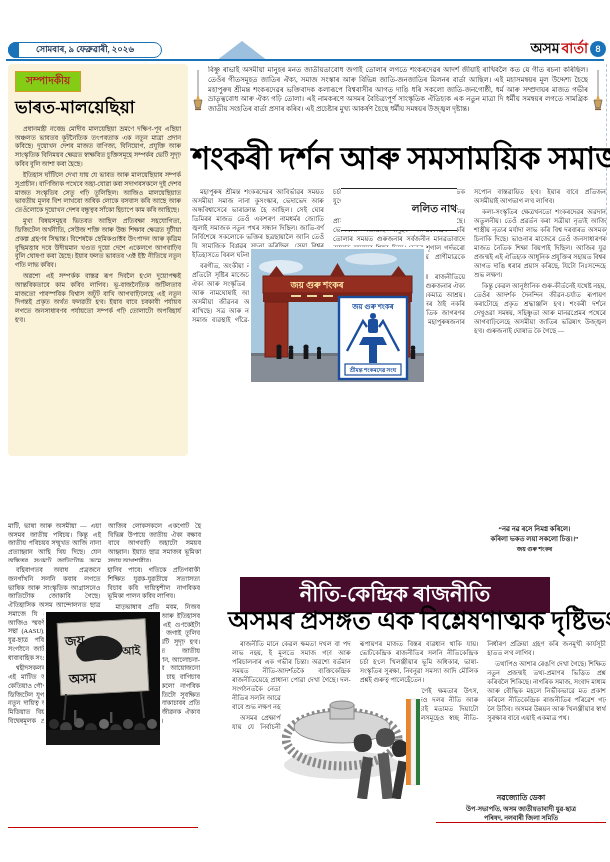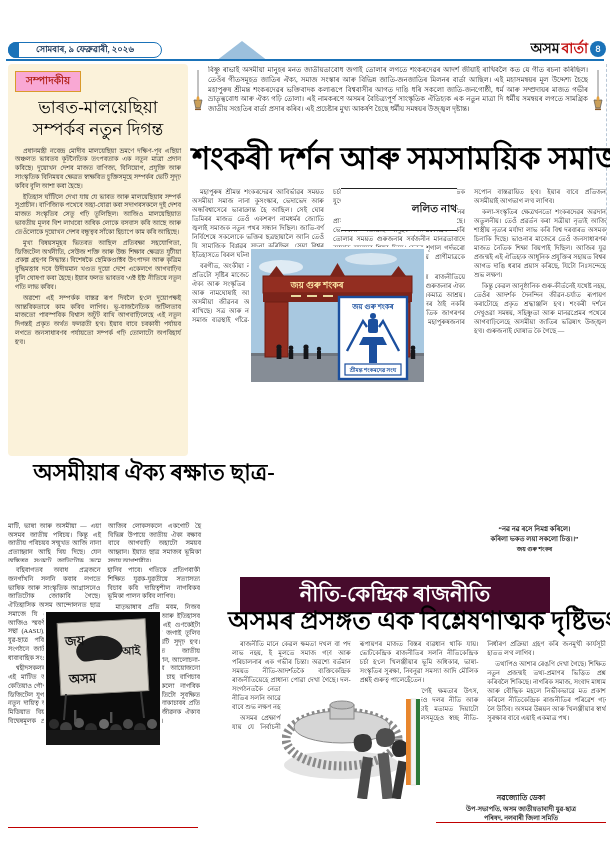--- a/index.html
+++ b/index.html
@@ -23,23 +23,23 @@
               font-weight:bold; display:flex; align-items:center; justify-content:center; }
   #masthead { left:498px; top:40px; width:108px; height:18px; display:flex; align-items:center;
               justify-content:flex-end; gap:2px; font-weight:bold; font-size:14px; }
   .m1 { color:#111; } .m2 { color:#c41111; }
   .m-circle { width:16px; height:16px; border-radius:50%; background:#1a72b8; color:#fff;
               font-size:10px; font-weight:bold; display:flex; align-items:center; justify-content:center; }
 
   
   #editorial { left:8px; top:64px; width:180px; height:392px; background:#fbf2da;
                border-radius:4px; padding:6px 7px; overflow:hidden; }
-  .ed-label { display:inline-block; background:#f9a8d4; border:1px solid #d99a2b;
+  .ed-label { display:inline-block; background:#84cc16; border:1px solid #d99a2b;
               color:#b3261e; font-weight:bold; font-size:10.5px; padding:1px 10px; }
-  .ed-headline { text-align:center; font-size:17px; line-height:1.28; font-weight:normal;
+  .ed-headline { text-align:left; font-size:17px; line-height:1.28; font-weight:bold;
                  color:#000; margin:5px 0 6px; }
   .bodytext p { font-size:6.4px; line-height:1.38; text-align:justify; text-indent:8px; margin-bottom:2px; }
 
   
   #main-intro { left:208px; top:66px; width:380px; height:66px; overflow:hidden;
                 font-size:7px; line-height:1.4; text-align:justify; color:#111; }
   #lamp-left { left:192px; top:70px; } #lamp-right { left:592px; top:70px; }
   #page-edge { left:606px; top:64px; height:176px; border-left:1px dashed #b9c7d6; }
   #main-headline { left:192px; top:134px; width:414px; font-size:31px;
                    font-weight:bold; color:#000; white-space:nowrap; }
@@ -100,21 +100,20 @@
   <span class="m1">অসম</span>
   <span class="m2">বাৰ্তা</span>
   <span class="m-circle">৪</span>
 </div>
 <div class="abs" id="hdr-rule"></div>
 
 <section class="abs" id="editorial">
   <div class="ed-label">সম্পাদকীয়</div>
   <h2 class="ed-headline">
     <span style="display:block">ভাৰত-মালয়েছিয়া</span>
-    <span style="display:block">সম্পৰ্কৰ নতুন দিগন্ত</span>
   </h2>
   <div class="bodytext">
     <p>প্ৰধানমন্ত্ৰী নৰেন্দ্ৰ মোদীৰ মালয়েছিয়া ভ্ৰমণে দক্ষিণ-পূব এছিয়া অঞ্চলত ভাৰতৰ কূটনৈতিক তৎপৰতাক এক নতুন মাত্ৰা প্ৰদান কৰিছে। দুয়োখন দেশৰ মাজত বাণিজ্য, বিনিয়োগ, প্ৰযুক্তি আৰু সাংস্কৃতিক বিনিময়ৰ ক্ষেত্ৰত স্বাক্ষৰিত চুক্তিসমূহে সম্পৰ্কৰ ভেটি সুদৃঢ় কৰিব বুলি আশা কৰা হৈছে।</p>
     <p>ইতিহাস ঘাঁটিলে দেখা যায় যে ভাৰত আৰু মালয়েছিয়াৰ সম্পৰ্ক সুপ্ৰাচীন। বাণিজ্যিক পথেৰে অহা-যোৱা কৰা সদাগৰসকলে দুই দেশৰ মাজত সংস্কৃতিৰ সেতু গঢ়ি তুলিছিল। আজিও মালয়েছিয়াত ভাৰতীয় মূলৰ বিশ লাখৰো অধিক লোকে বসবাস কৰি আছে আৰু তেওঁলোকে দুয়োখন দেশৰ বন্ধুত্বৰ সাঁকো হিচাপে কাম কৰি আহিছে।</p>
     <p>মুখ্য বিষয়সমূহৰ ভিতৰত আছিল প্ৰতিৰক্ষা সহযোগিতা, ডিজিটেল অৰ্থনীতি, সেউজ শক্তি আৰু উচ্চ শিক্ষাৰ ক্ষেত্ৰত যুটীয়া প্ৰকল্প গ্ৰহণৰ সিদ্ধান্ত। বিশেষকৈ ছেমিকণ্ডাক্টৰ উৎপাদন আৰু কৃত্ৰিম বুদ্ধিমত্তাৰ দৰে উদীয়মান খণ্ডত দুয়ো দেশে একেলগে আগবাঢ়িব বুলি ঘোষণা কৰা হৈছে। ইয়াৰ ফলত ভাৰতৰ 'এক্ট ইষ্ট' নীতিয়ে নতুন গতি লাভ কৰিব।</p>
     <p>অৱশ্যে এই সম্পৰ্কক বাস্তৱ ৰূপ দিবলৈ হ'লে দুয়োপক্ষই আন্তৰিকতাৰে কাম কৰিব লাগিব। ভূ-ৰাজনৈতিক জটিলতাৰ মাজতো পাৰস্পৰিক বিশ্বাস অটুট ৰাখি আগবাঢ়িলেহে এই নতুন দিগন্তই প্ৰকৃত অৰ্থত ফলৱতী হ'ব। ইয়াৰ বাবে চৰকাৰী পৰ্যায়ৰ লগতে জনসাধাৰণৰ পৰ্যায়তো সম্পৰ্ক গঢ়ি তোলাটো অপৰিহাৰ্য হ'ব।</p>
   </div>
 </section>
 
 <svg class="abs" id="lamp-left" width="12" height="52" viewBox="0 0 12 52">
@@ -192,21 +191,20 @@
   </svg>
 </div>
 
 <div class="abs" id="verse">
   <div>“নৱ নৱ ৰসে নিমগ্ন কৰিলে।</div>
   <div>কৰিলা ভকত লয়া সকলো চিত্ত।।”</div>
   <div class="verse-attr">জয় গুৰু শংকৰ</div>
 </div>
 
 <h2 class="abs" id="unity-headline">
-  <span style="display:block">অসমীয়াৰ ঐক্য ৰক্ষাত ছাত্ৰ-</span>
 </h2>
 
 <div class="abs" id="unity-blockA">
   <div class="ua-col">মাটি, ভাষা আৰু অসমীয়া — এয়া অসমৰ জাতীয় পৰিচয়। কিন্তু এই জাতীয় পৰিচয়ৰ সন্মুখত আজি নানা প্ৰত্যাহ্বান আহি থিয় দিছে। যেন অস্তিত্বৰ সংকটে জাতিটোক ক্ৰমে খেদি ফুৰিছে।</div>
   <div class="ua-col">আজিৰ লোকসকলে একগোট হৈ বিভিন্ন উপায়ে জাতীয় ঐক্য ৰক্ষাৰ বাবে আগবাঢ়ি অহাটো সময়ৰ আহ্বান। ইয়াত ছাত্ৰ সমাজৰ ভূমিকা সদায় আগশাৰীৰ।</div>
 </div>
 
 <div class="abs" id="unity-blockB">
   <p>বহিৰাগতৰ অবাধ প্ৰব্ৰজনে জনগাঁথনি সলনি কৰাৰ লগতে ভাষিক আৰু সাংস্কৃতিক আগ্ৰাসনেও জাতিটোক জোকাৰি গৈছে। ঐতিহাসিক অসম আন্দোলনত ছাত্ৰ সমাজে যি নেতৃত্ব দিছিল, সেয়া আজিও স্মৰণীয়। সদৌ অসম ছাত্ৰ সন্থা (AASU), অসম জাতীয়তাবাদী যুৱ-ছাত্ৰ পৰিষদ (AJYCP) আদি সংগঠনে জাতীয় স্বাৰ্থ ৰক্ষাৰ বাবে ধাৰাবাহিক সংগ্ৰাম কৰি আহিছে।</p>
   <p>শ্বহীদসকলৰ তেজেৰে ৰঙা হোৱা এই মাটিত জাতীয় ঐক্যৰ প্ৰশ্নটো কেতিয়াও গৌণ হ'ব নোৱাৰে। আজিৰ ডিজিটেল যুগত ছাত্ৰ-ছাত্ৰীৰ আগত নতুন দায়িত্ব আহি পৰিছে। ছ'চিয়েল মিডিয়াত বিয়পা ভুল তথ্য আৰু বিদ্বেষমূলক প্ৰচাৰে ঐক্যত আঘাত হানিব পাৰে। গতিকে প্ৰতিগৰাকী শিক্ষিত যুৱক-যুৱতীয়ে সত্যাসত্য বিচাৰ কৰি দায়িত্বশীল নাগৰিকৰ ভূমিকা পালন কৰিব লাগিব।</p>

